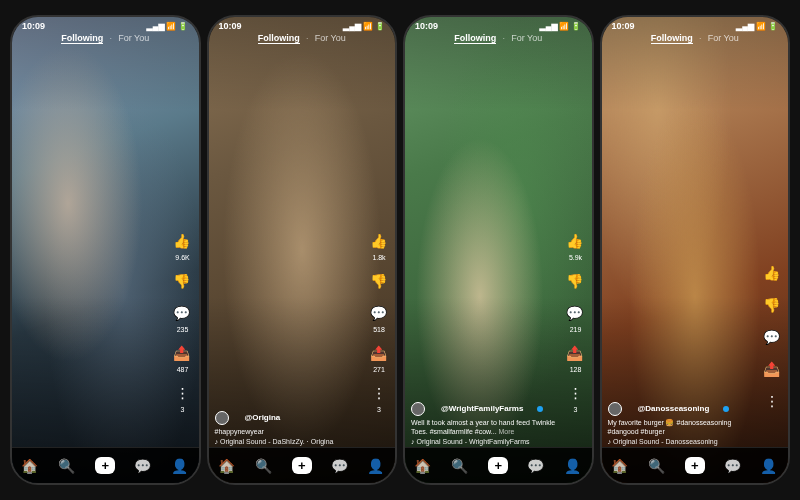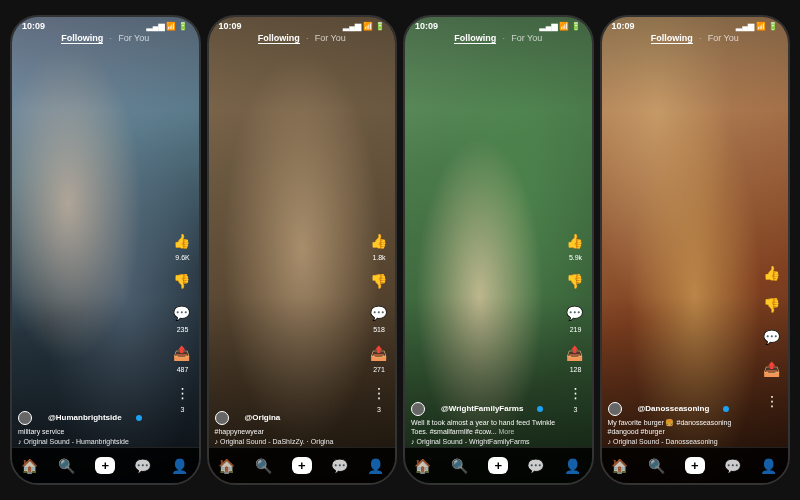--- a/index.html
+++ b/index.html
@@ -235,29 +235,20 @@
           </div>
           <div class="side-action">
             <div class="side-icon">📤</div>
             <div class="side-count">487</div>
           </div>
           <div class="side-action">
             <div class="side-icon">⋮</div>
             <div class="side-count">3</div>
           </div>
         </div>
-        <div class="bottom-info">
-    <div class="username">
-      <span style="width:14px;height:14px;border-radius:50%;background:#666;border:1px solid white;display:inline-block;margin-right:2px;"></span>
-      <span>@Humanbrightside</span>
-      <span class="blue-dot"></span>
-    </div>
-    <div class="description">military service</div>
-    <div class="sound-bar">♪ Original Sound - Humanbrightside</div>
-  </div>
         <div class="bottom-nav">
           <div class="bottom-nav-item">🏠</div>
           <div class="bottom-nav-item">🔍</div>
           <div class="bottom-nav-item add-btn">+</div>
           <div class="bottom-nav-item">💬</div>
           <div class="bottom-nav-item">👤</div>
         </div>
       </div>
     </div>
     <div class="phone">

